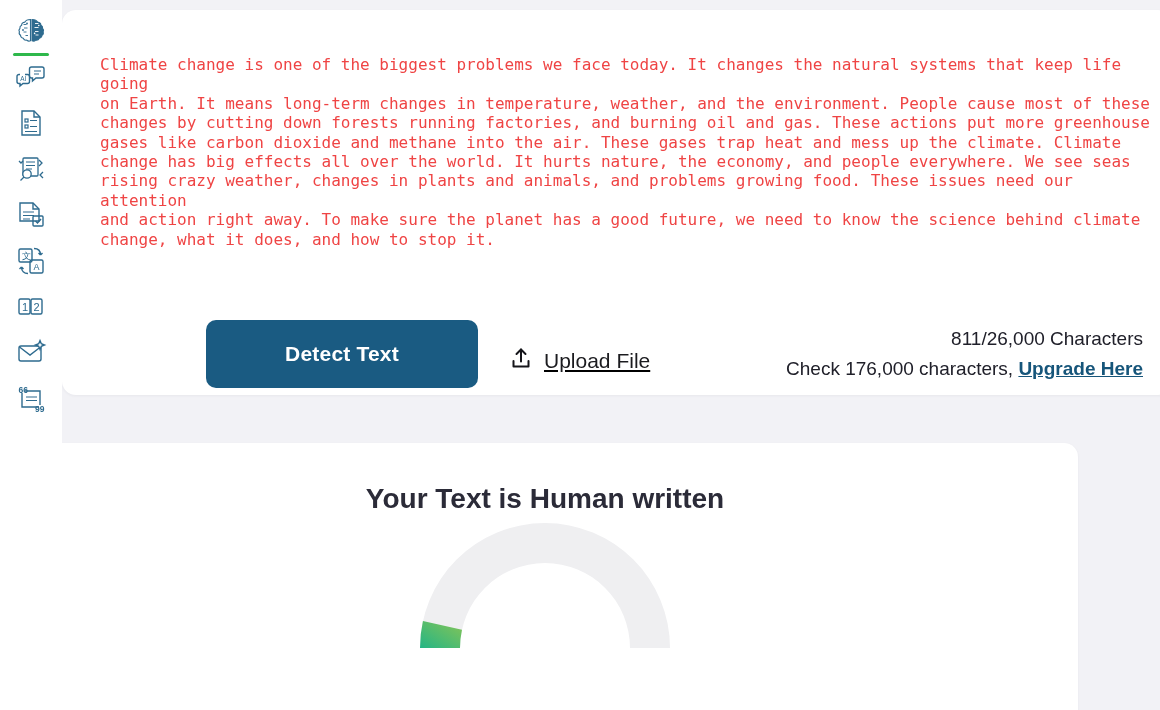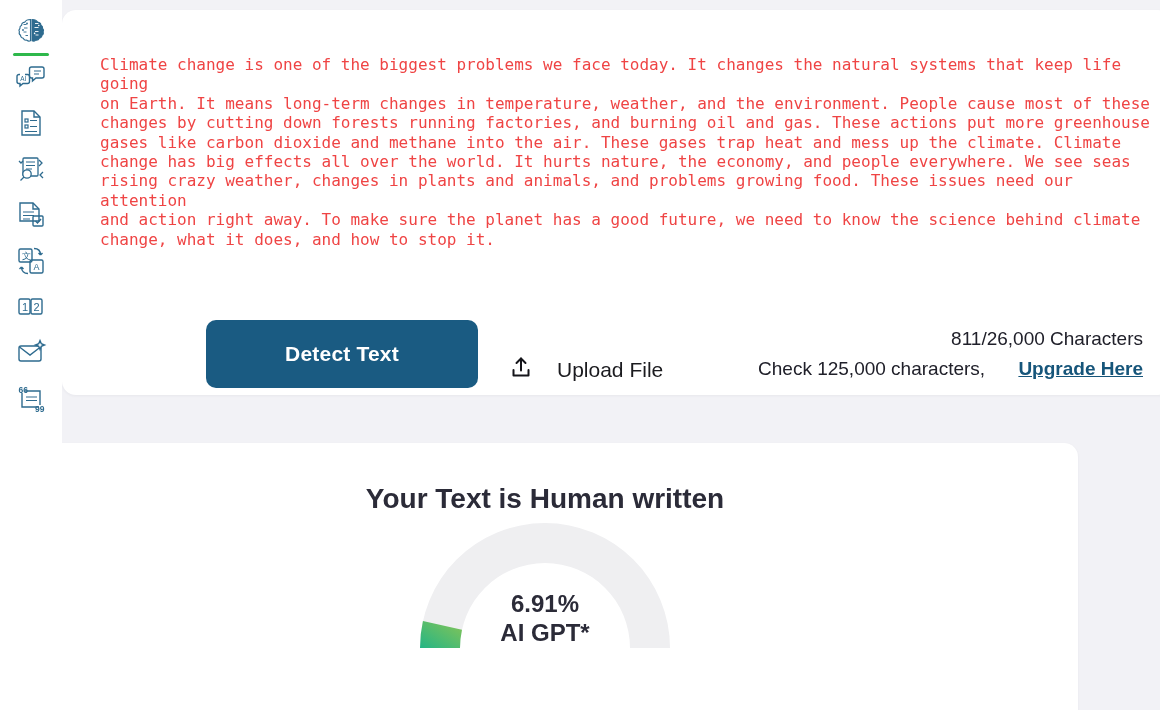--- a/index.html
+++ b/index.html
@@ -58,37 +58,37 @@
     width: 272px; height: 68px;
     background: #1a5b82;
     color: #ffffff;
     border: none; border-radius: 10px;
     font-family: "Liberation Sans", sans-serif;
     font-size: 21px; font-weight: bold;
     cursor: pointer;
     letter-spacing: 0.2px;
   }
   .upload-wrap {
-    position: absolute; left: 446px; top: 45px;
-    display: flex; align-items: center; gap: 23px;
-    cursor: pointer;
+    position: absolute; left: 446px; top: 36px;
+    display: flex; align-items: center; gap: 10px;
+    cursor: pointer;
+    text-decoration: underline;
   }
   .upload-wrap .label {
     font-size: 21px; color: #1b1b1f;
   }
   .counts {
     position: absolute; right: 29px; top: 14px;
     text-align: right;
   }
   .counts .line1 { font-size: 19px; color: #20202a; line-height: 30px; }
   .counts .line2 { font-size: 19px; color: #20202a; line-height: 30px; }
   .counts .upgrade {
     color: #16557a; font-weight: bold; 
     cursor: pointer;
-    margin-left: 28px;
   }
 
   .card-result {
     position: absolute;
     left: 12px; top: 443px; width: 1066px; height: 290px;
     background: #ffffff;
     border-radius: 14px 14px 0 0;
     box-shadow: 0 1px 3px rgba(30,30,60,0.05);
     overflow: hidden;
   }
@@ -251,21 +251,21 @@
             <path d="M13 3.5v12"></path>
             <path d="M8.5 8L13 3.5 17.5 8"></path>
             <path d="M5.5 15v5.5h15V15"></path>
           </svg>
         </span>
         <span class="label">Upload File</span>
       </div>
 
       <div class="counts">
         <div class="line1">811/26,000 Characters</div>
-        <div class="line2"><span>Check 125,000 characters, </span><a class="upgrade" href="#" style="color: rgb(22, 85, 122);">Upgrade Here</a></div>
+        <div class="line2"><span>Check 176,000 characters, </span><a class="upgrade" href="#" style="color: rgb(22, 85, 122);">Upgrade Here</a></div>
       </div>
 
     </div>
   </section>
 
   <section class="card-result">
 
     <h2 class="result-title">Your Text is Human written</h2>
 
     <div class="gauge-wrap">
@@ -274,21 +274,17 @@
           <linearGradient id="gaugeGrad" x1="0" y1="1" x2="1" y2="0">
             <stop offset="0%" stop-color="#24b585"></stop>
             <stop offset="100%" stop-color="#86c456"></stop>
           </linearGradient>
         </defs>
 
         <path d="M5 130 A125 125 0 0 1 255 130 L215 130 A85 85 0 0 0 45 130 Z" fill="#efeff1"></path>
 
         <path id="gauge-fill" d="M 5 129.99999999999997 A 125 125 0 0 1 7.933794290103023 103.07712081538983 L 46.99498011727006 111.69244215446508 A 85 85 0 0 0 45 130 Z" fill="url(#gaugeGrad)"></path>
       </svg>
-      <div class="gauge-center">
-        <div>6.91%</div>
-        <div>AI GPT*</div>
-      </div>
     </div>
 
   </section>
 
 </div>
 
 </body></html>

